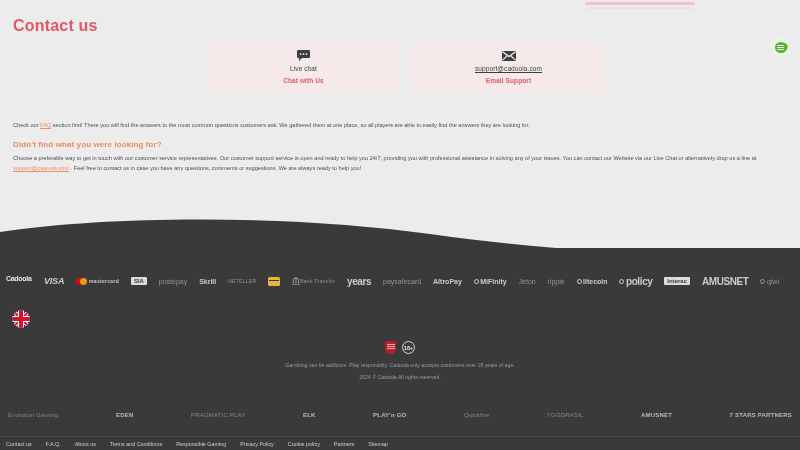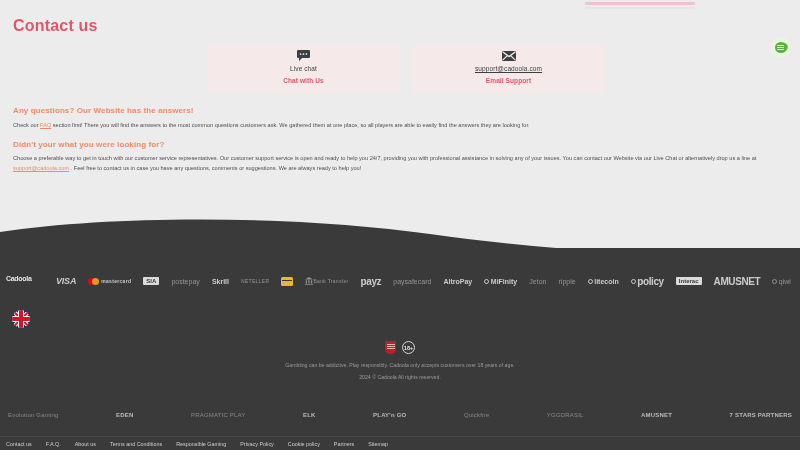--- a/index.html
+++ b/index.html
@@ -66,21 +66,21 @@
     position:absolute; left:0; top:248px; width:800px; height:202px;
     background:#3a3a3a;
   }
   .cadoola-logo {
     position:absolute; left:6px; top:270px; width:42px; height:16px;
     display:flex; align-items:center;
   }
   .cadoola-logo .cl-text {
     font-size:7px; font-weight:bold; color:#e8e8e8; letter-spacing:-.3px;
   }
-  .pays { position:absolute; left:56px; top:268px; width:735px; height:26px;
+  .pays { position:absolute; left:44px; top:268px; width:735px; height:26px;
           display:flex; align-items:center; justify-content:space-between; }
   .pay {
     color:#d8d8d8; font-size:7px; font-weight:bold; opacity:.92;
     display:flex; align-items:center; justify-content:center; white-space:nowrap;
   }
   .pay.visa { font-size:9px; font-style:italic; letter-spacing:-.2px; }
   .pay.chip { background:#e9e9e9; color:#3a3a3a; padding:1px 3px; border-radius:1px; font-size:6px; }
   .pay.faint { opacity:.55; font-weight:normal; }
   .pay.big { font-size:10px; letter-spacing:-.4px; }
   .pay .dot-o { display:inline-block; width:5px; height:5px; border-radius:50%;
@@ -211,24 +211,23 @@
             <path d="M0.6 0.8 L7 5.6 L13.4 0.8" stroke="#f6e9e9" stroke-width="1.3" fill="none"></path>
             <path d="M0.6 9.2 L5 5 M13.4 9.2 L9 5" stroke="#f6e9e9" stroke-width="1.1" fill="none"></path>
           </svg>
         </span>
         <span class="c-title link">support@cadoola.com</span>
         <span class="c-action">Email Support</span>
       </div>
 
     </div>
 
-    <h2 class="sec-head h1">Any questions? Our Website has the answers!</h2>
     <p class="para p1"><span>Check our </span><a href="#">FAQ</a><span> section first! There you will find the answers to the most common questions customers ask. We gathered them at one place, so all players are able to easily find the answers they are looking for.</span></p>
 
-    <h2 class="sec-head h2">Didn't your what you were looking for?</h2>
+    <h2 class="sec-head h2">Didn't find what you were looking for?</h2>
     <p class="para p2"><span>Choose a preferable way to get in touch with our customer service representatives. Our customer support service is open and ready to help you 24/7, providing you with professional assistance in solving any of your issues. You can contact our Website via our Live Chat or alternatively drop us a line at </span><a href="#">support@cadoola.com</a><span> . Feel free to contact us in case you have any questions, comments or suggestions. We are always ready to help you!</span></p>
 
   </div>
 
   <svg class="wave" viewBox="0 0 800 40" preserveAspectRatio="none">
     <path d="M0,14 C120,-4 300,-2 430,16 C540,31 650,40 800,33 L800,40 L0,40 Z" fill="#3a3a3a"></path>
   </svg>
 
   <div class="footer"></div>
 
@@ -257,21 +256,21 @@
 
     <span class="pay faint">
       <span class="pmark">
         <svg width="8" height="8" viewBox="0 0 10 10">
             <path d="M5 0 L10 3 H0 Z M1 4 h1.5 v4 H1z M4.2 4h1.5v4H4.2z M7.4 4h1.5v4H7.4z M0 8.6h10v1H0z" fill="#d8d8d8"></path>
           </svg>
       </span>
       <span class="neteller-dash">Bank Transfer</span>
     </span>
 
-    <span class="pay big">payz</span>
+    <span class="pay big">years</span>
     <span class="pay faint">paysafecard</span>
     <span class="pay">AltroPay</span>
     <span class="pay">
         <span class="dot-o"></span>
         <span>MiFinity</span>
       </span>
     <span class="pay faint">Jeton</span>
     <span class="pay faint">ripple</span>
     <span class="pay">
         <span class="dot-o"></span>

